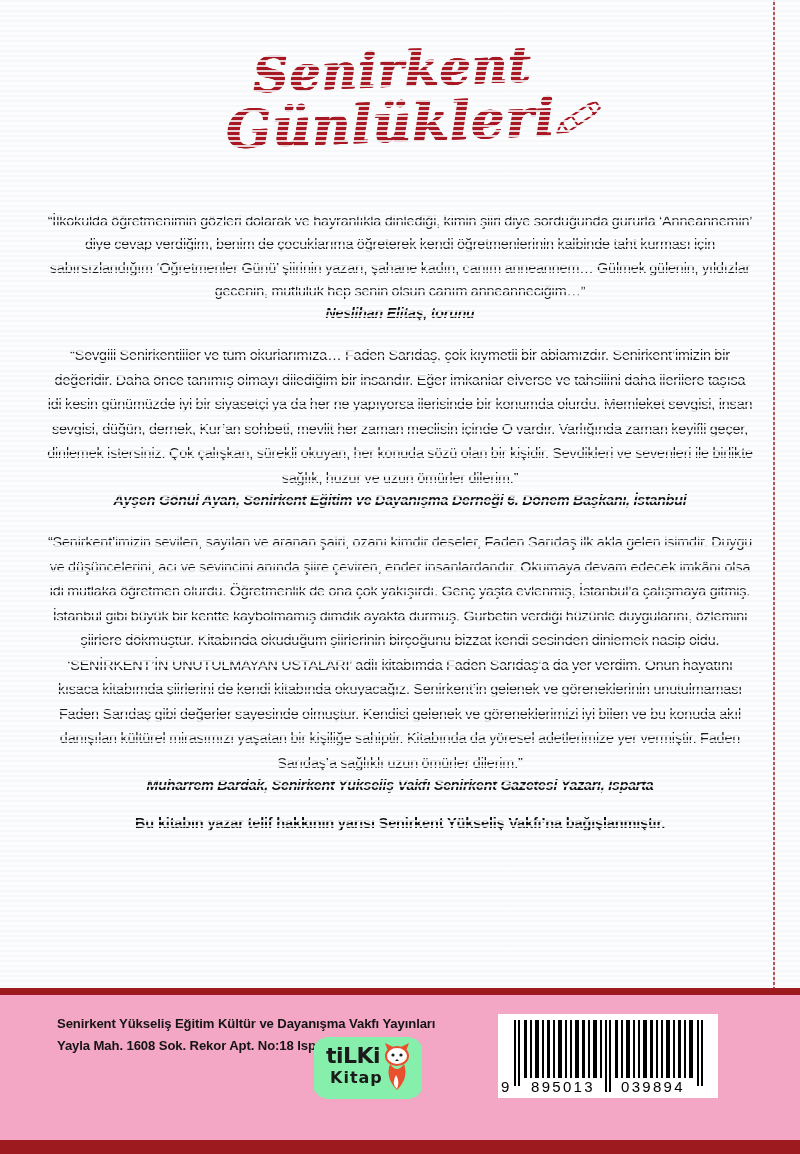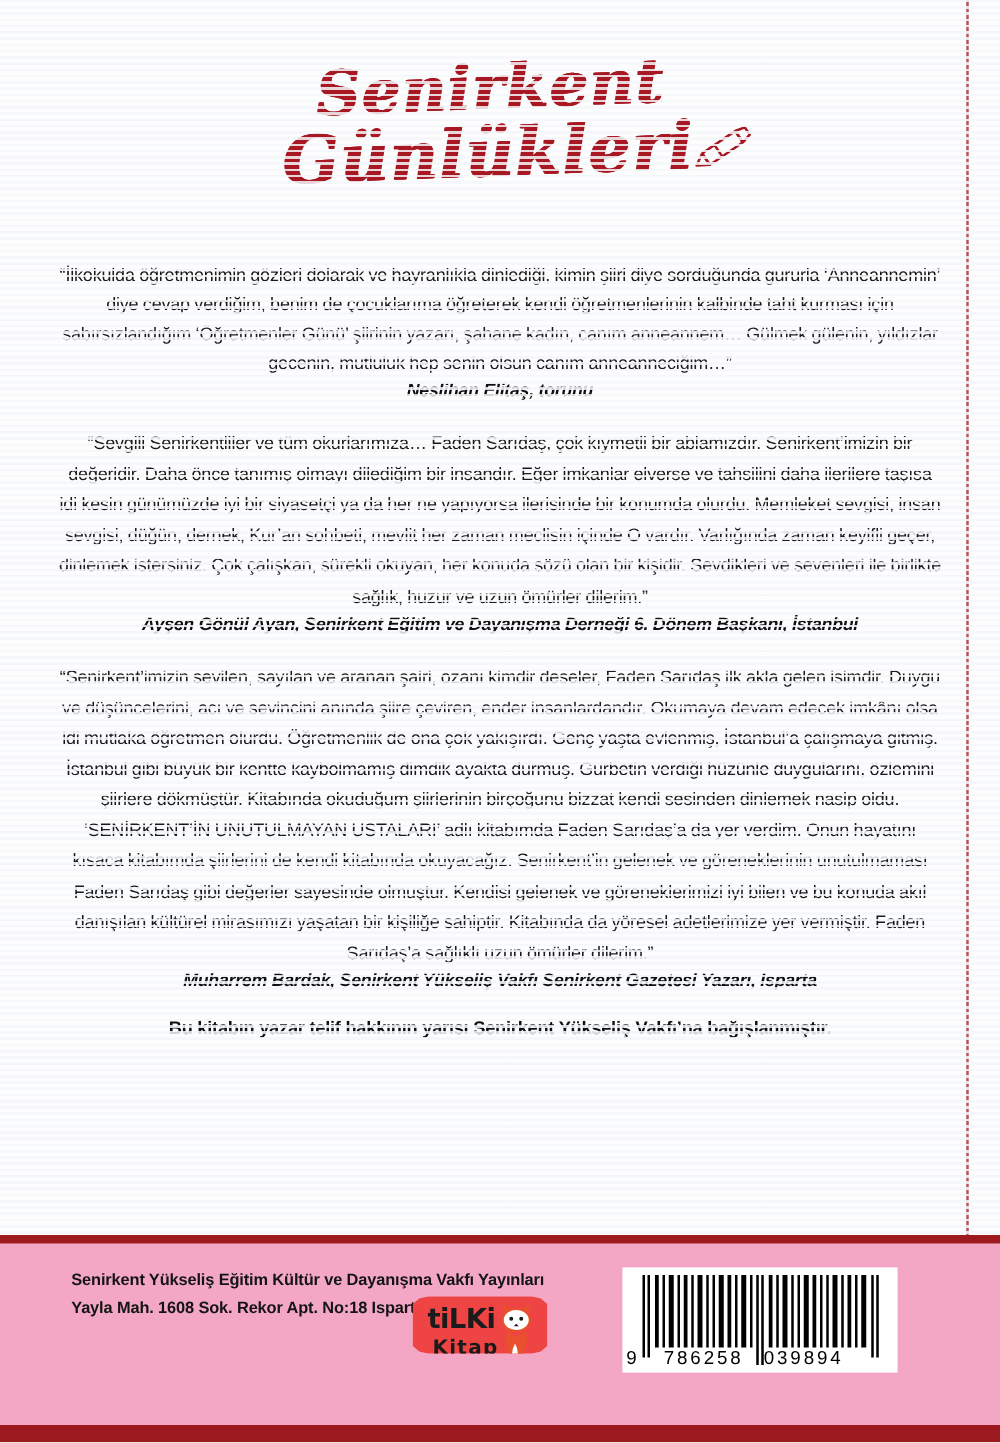--- a/index.html
+++ b/index.html
@@ -160,25 +160,25 @@
     font-size: 13.1px;
     line-height: 1.66;
     letter-spacing: -0.1px;
     white-space: nowrap;
   }
   .publisher div { white-space: nowrap; }
 
   
   .logo {
     position: absolute;
-    left: 330px;
+    left: 314px;
     top: 1037px;
     width: 108px;
-    height: 46px;
-    background: #ef4444;
+    height: 62px;
+    background: #86efac;
     z-index: 7;
     clip-path: polygon(
       0% 14%, 5% 4%, 12% 0%, 88% 0%, 95% 4%, 100% 14%,
       100% 86%, 95% 96%, 88% 100%, 12% 100%, 5% 96%, 0% 86%
     );
   }
   .logo-tilki {
     position: absolute;
     left: 12px;
     top: 8px;
@@ -233,21 +233,21 @@
     bottom: 3px;
     width: 220px;
     height: 18px;
     font-family: "Liberation Sans", sans-serif;
     font-size: 15px;
     color: #000;
     letter-spacing: 1px;
   }
   .bd-left  { position:absolute; left: 3px;  bottom: 0; }
   .bd-mid   { position:absolute; left: 33px; bottom: 0; letter-spacing: 2.3px; }
-  .bd-right { position:absolute; left: 113px;bottom: 0; letter-spacing: 2.3px; margin-top: 31px; }
+  .bd-right { position:absolute; left: 123px;bottom: 0; letter-spacing: 2.3px; margin-top: 31px; }
 </style>
 </head>
 <body>
 
 <div id="cover">
 
   <div class="edge-rule-right"></div>
 
   <div class="title-block">
     <span class="title-script title-line1">Senirkent</span>
@@ -343,18 +343,18 @@
         <rect x="175" y="6" width="2" height="58"></rect>
         <rect x="180" y="6" width="3" height="58"></rect>
         <rect x="186" y="6" width="2" height="58"></rect>
         <rect x="191" y="6" width="4" height="58"></rect>
         <rect x="199" y="6" width="2" height="66"></rect>
         <rect x="203" y="6" width="2" height="66"></rect>
       </g>
     </svg>
     <div class="barcode-digits">
       <span class="bd-left">9</span>
-      <span class="bd-mid">786258</span>
+      <span class="bd-mid">895013</span>
       <span class="bd-right">039894</span>
     </div>
   </div>
 
 </div>
 
 </body></html>

